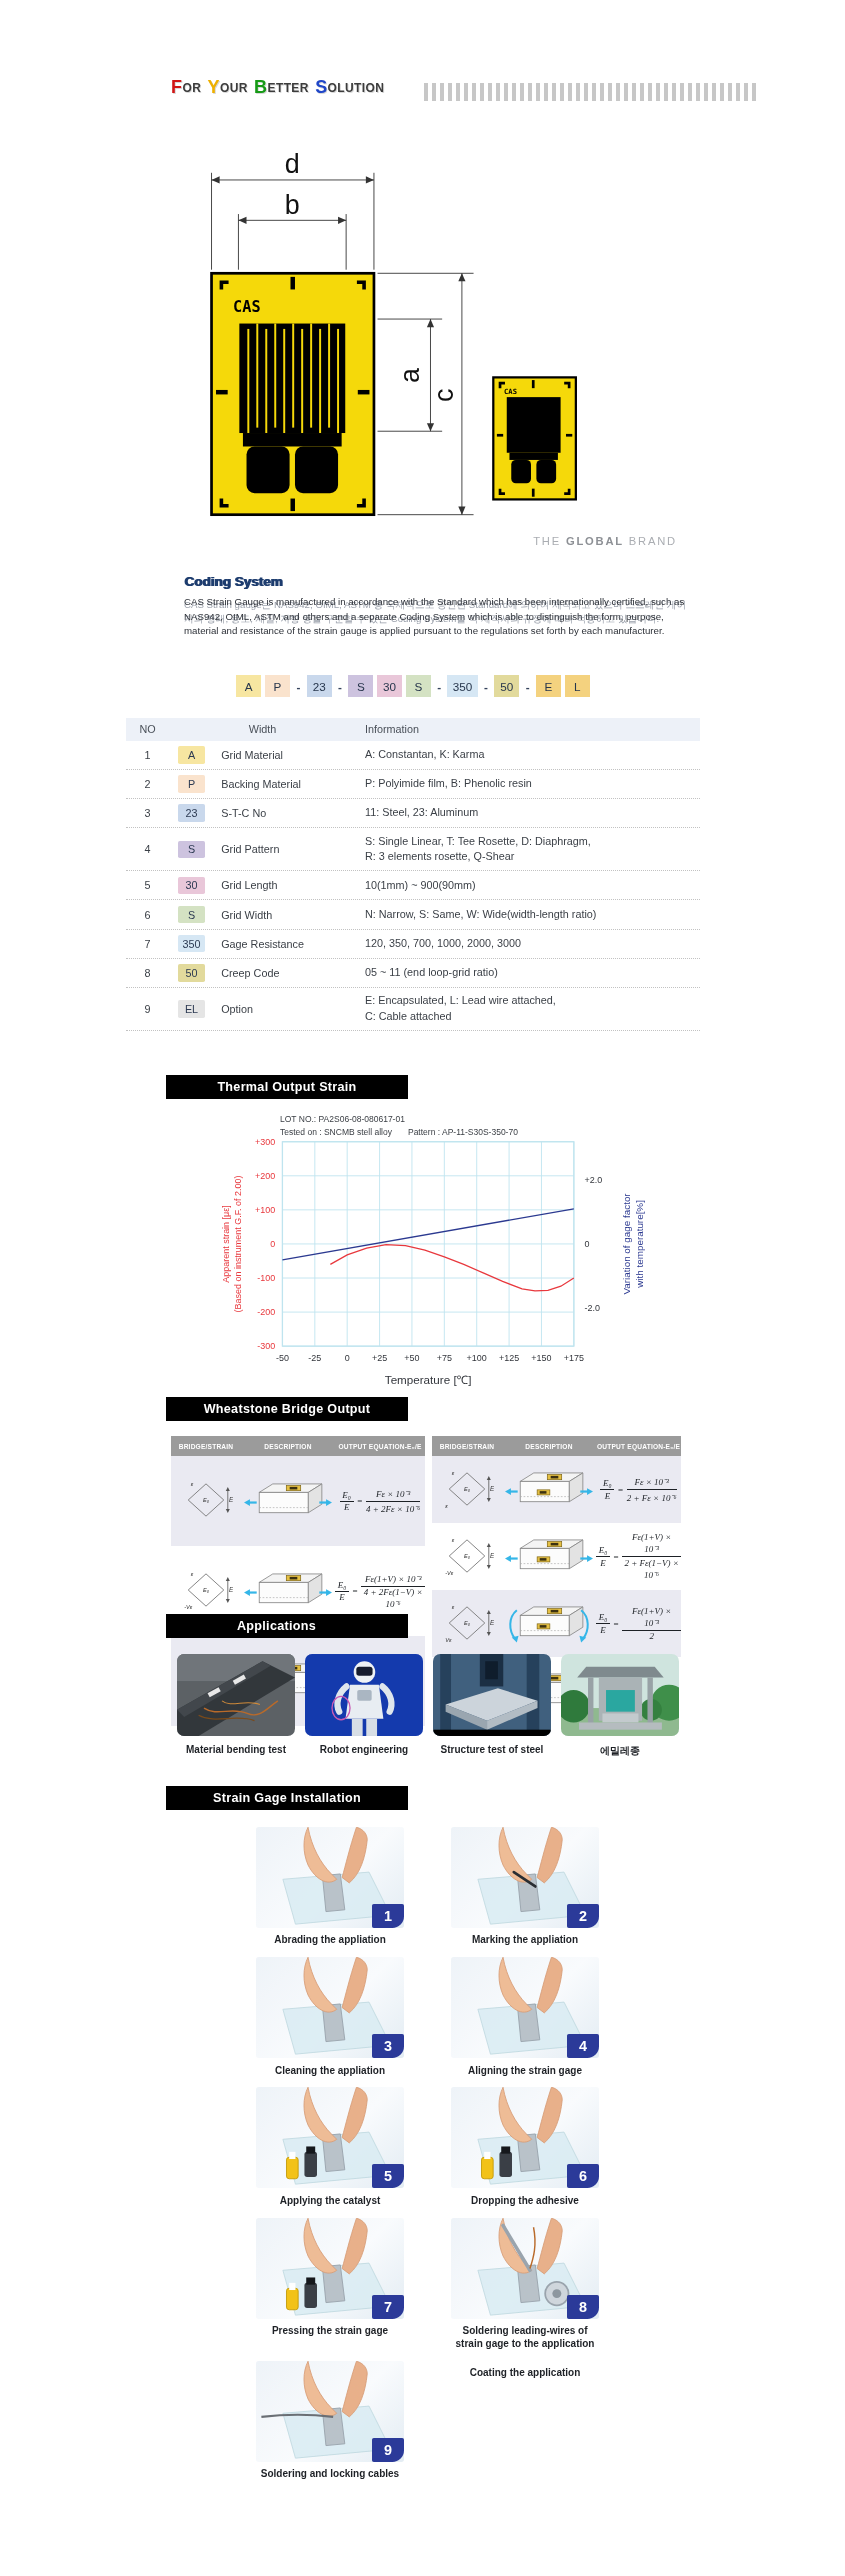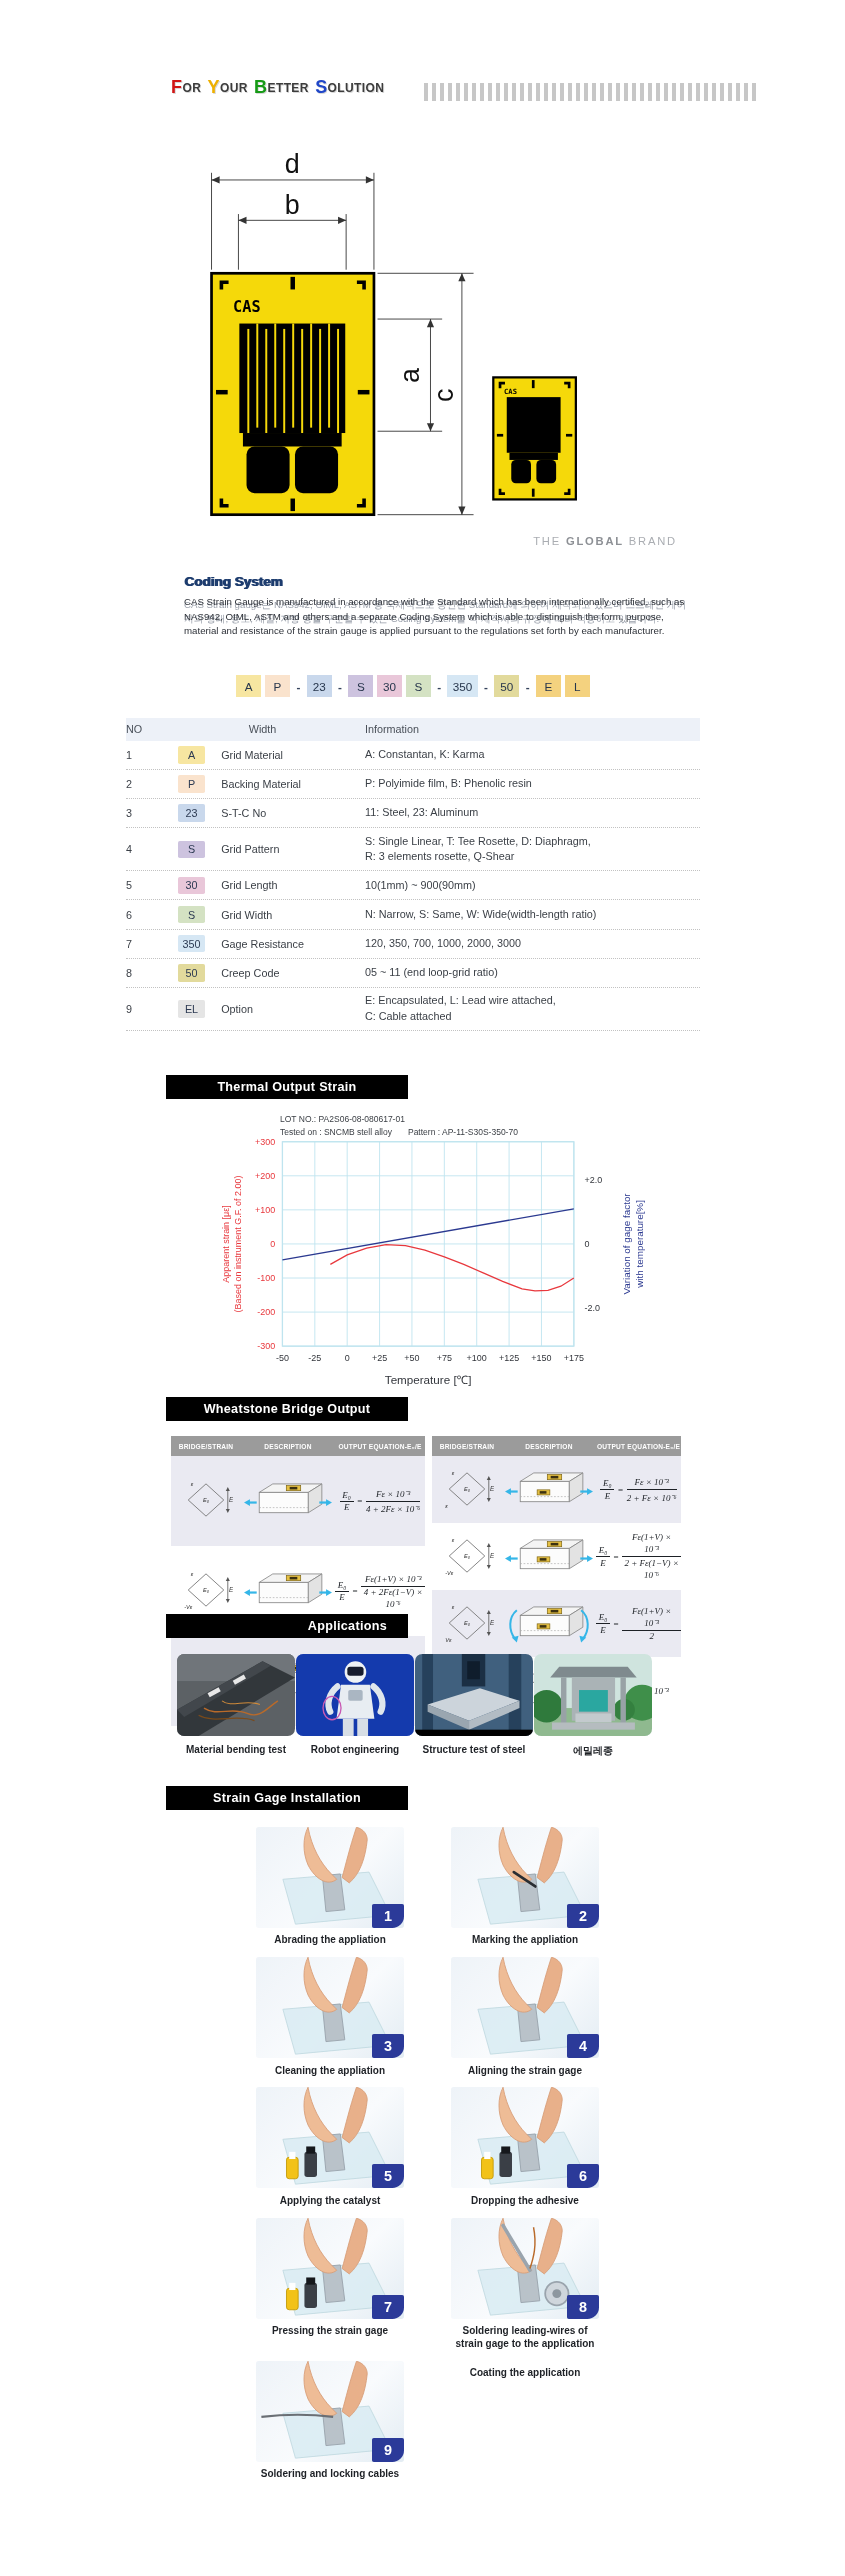--- a/index.html
+++ b/index.html
@@ -29,21 +29,21 @@
   #chips{position:absolute;left:126px;top:675px;width:574px;text-align:center;}
   .chip{display:inline-block;min-width:14.4px;padding:4.5px 5.4px;margin:0 1.8px;font-size:11.7px;
       color:#27364c;text-align:center;}
   .chip-dash{display:inline-block;margin:0 4.5px;font-size:11.7px;color:#33415a;font-weight:bold;}
 
   
   #ctable{position:absolute;left:126px;top:718px;width:574px;font-size:10.8px;color:#3a3f46;}
   .crow{display:grid;grid-template-columns:43px 45px 142px 1fr;align-items:center;
       border-bottom:0.9px dotted #c2c2c2;padding:5.4px 0;}
   .crow.head{background:#edf1f8;border-bottom:none;font-size:10.8px;color:#4a5059;padding:5.4px 0;}
-  .ccell-no{}
+  .ccell-no{text-align:center;}
   .ccode{display:inline-block;min-width:23px;padding:2.7px 1.8px;text-align:center;border-radius:1.8px;
       color:#2c3a52;}
   .ccell-code{text-align:center;}
   .cinfo div{line-height:1.45;}
 
   
   .banner{position:absolute;left:166px;width:242px;height:24px;background:#000;}
   .banner .accent{position:absolute;right:-5.4px;bottom:-5.4px;width:54%;height:11.7px;
       background:#29abe2;z-index:-1;}
   .banner .btxt{position:relative;display:block;text-align:center;color:#fff;
@@ -65,21 +65,21 @@
   .wrow.alt{background:#eaeaf2;}
   .eq{font-family:"Liberation Serif",serif;font-style:italic;font-size:9px;color:#1d2126;
       display:inline-flex;align-items:center;gap:3.6px;}
   .fr{display:inline-block;text-align:center;vertical-align:middle;}
   .fr .fn{display:block;border-bottom:0.9px solid #1d2126;padding:0 2.7px 0.9px;}
   .fr .fd{display:block;padding-top:0.9px;}
   .eqq{font-style:normal;}
 
   
   .appcards{position:absolute;left:177px;top:1654px;width:503px;display:grid;
-      grid-template-columns:repeat(4,118px);column-gap:1px;}
+      grid-template-columns:repeat(4,118px);column-gap:10px;}
   .appcard .ph{width:118px;height:82px;border-radius:7.2px;overflow:hidden;}
   .appcard .cap{margin-top:8px;text-align:center;font-size:10px;font-weight:bold;color:#1e2126;}
 
   
   #steps{position:absolute;left:256px;top:1827px;width:343px;display:grid;
       grid-template-columns:148px 148px;column-gap:47px;row-gap:10.8px;}
   .step .ph{position:relative;width:148px;height:101px;border-radius:2.7px;overflow:hidden;
       background:linear-gradient(135deg,#eef3f8 0%,#f9fbfd 55%,#e3ecf3 100%);}
   .badge{position:absolute;right:0;bottom:0;width:32px;height:24px;background:#2b3a99;
       border-radius:1.8px 1.8px 11.7px 1.8px;color:#fff;font-weight:bold;font-size:14.4px;
@@ -596,21 +596,21 @@
               <span class="fd">E</span>
             </span>
             <span class="eqq">=</span>
             <span>Fε × 10⁻³</span>
           </span></div>
       </div>
     </div>
 
   <div class="banner" style="top:1614px;">
     <span class="accent"></span>
-    <span class="btxt" style="text-align:right;padding-right:21px;">Applications</span>
+    <span class="btxt" style="text-align:center;padding-right:21px;">Applications</span>
   </div>
   <div class="appcards" id="appcards">
       <div class="appcard">
         <div class="ph"><svg viewBox="0 0 131 91" width="118" height="82">
             <rect width="131" height="91" fill="#5c6165"></rect>
             <rect width="131" height="30" fill="#70757a"></rect>
             <polygon points="0,62 95,8 131,26 24,91 0,91" fill="#32373b"></polygon>
             <polygon points="0,62 95,8 104,13 8,70" fill="#42474c"></polygon>
             <rect x="34" y="40" width="14" height="5" fill="#e8e8e8" transform="rotate(-29 41 42)"></rect>
             <rect x="62" y="26" width="14" height="5" fill="#e8e8e8" transform="rotate(-29 69 28)"></rect>

